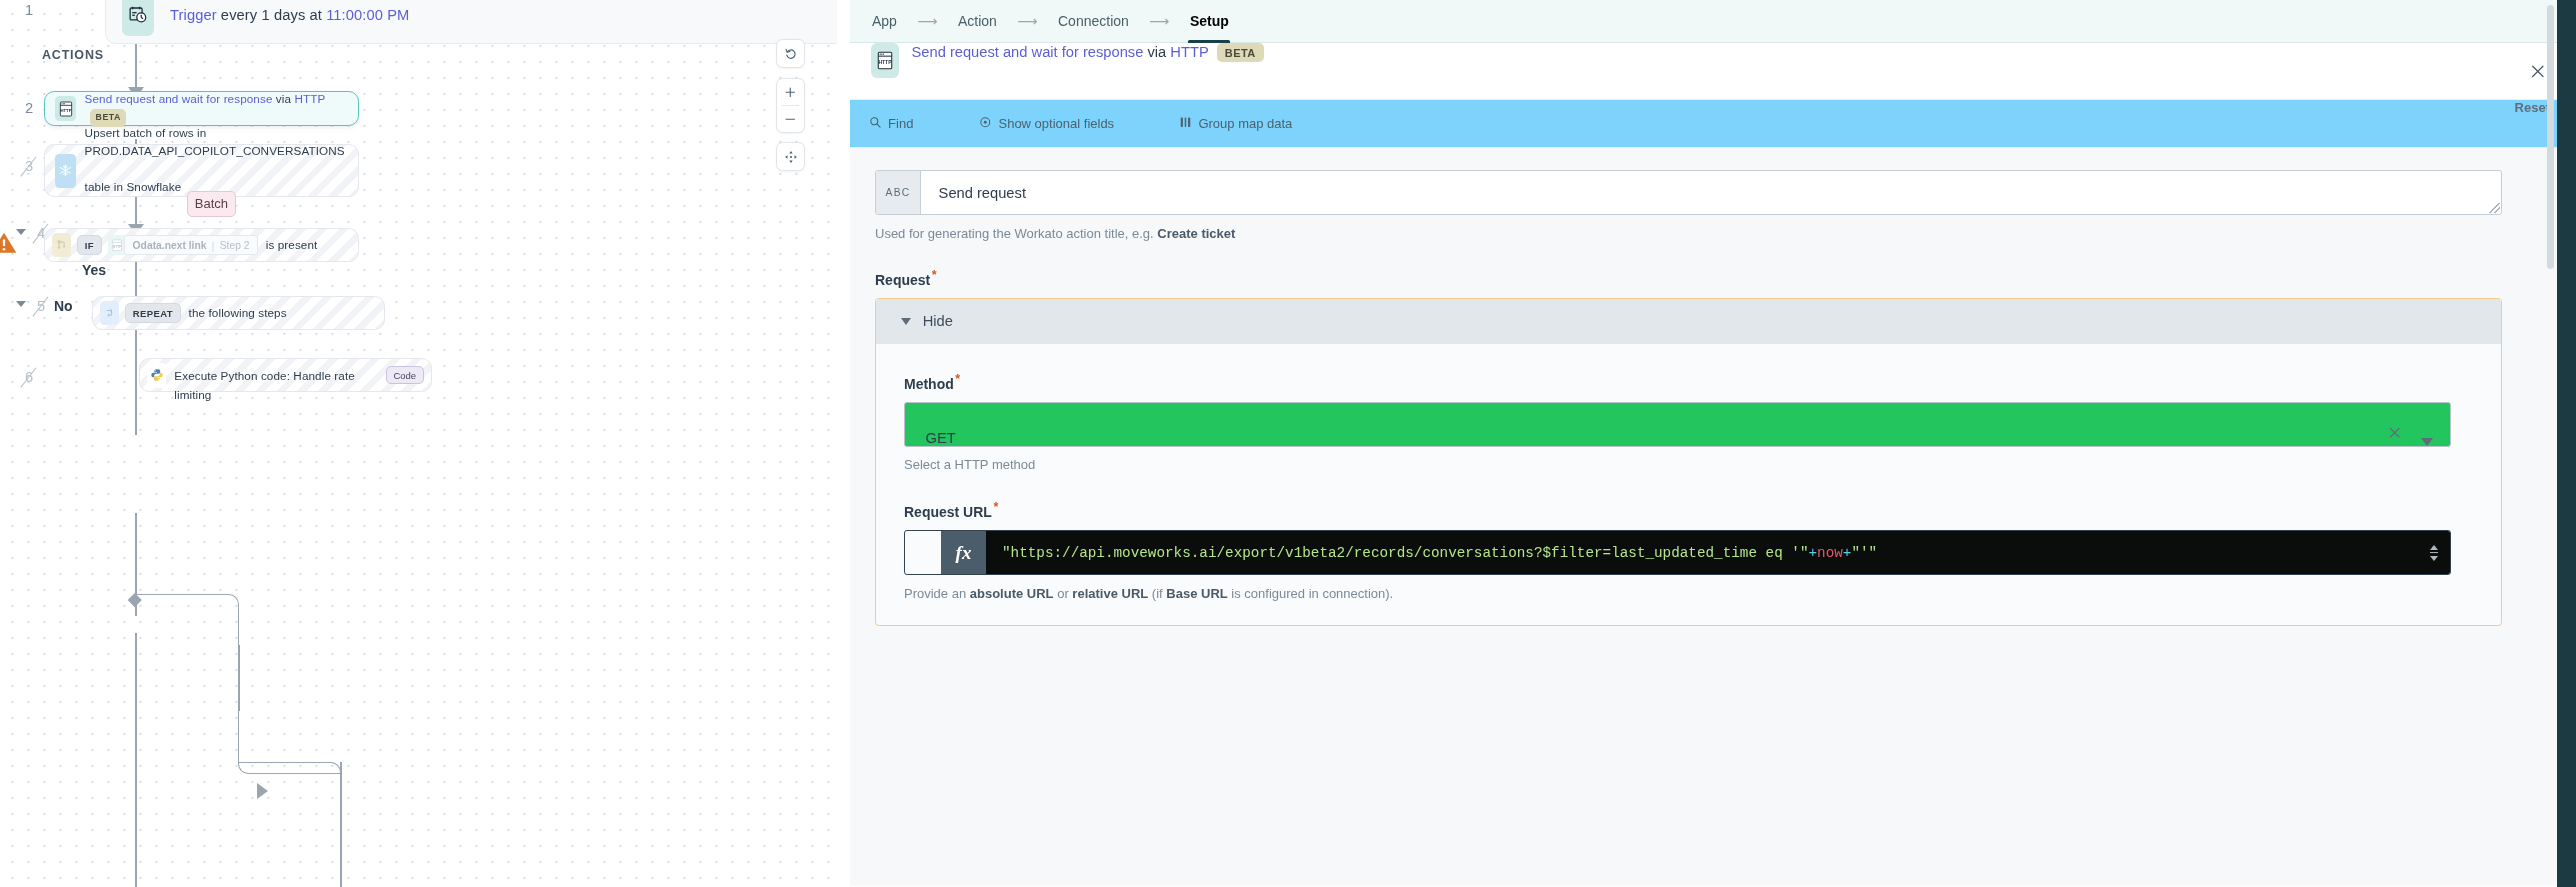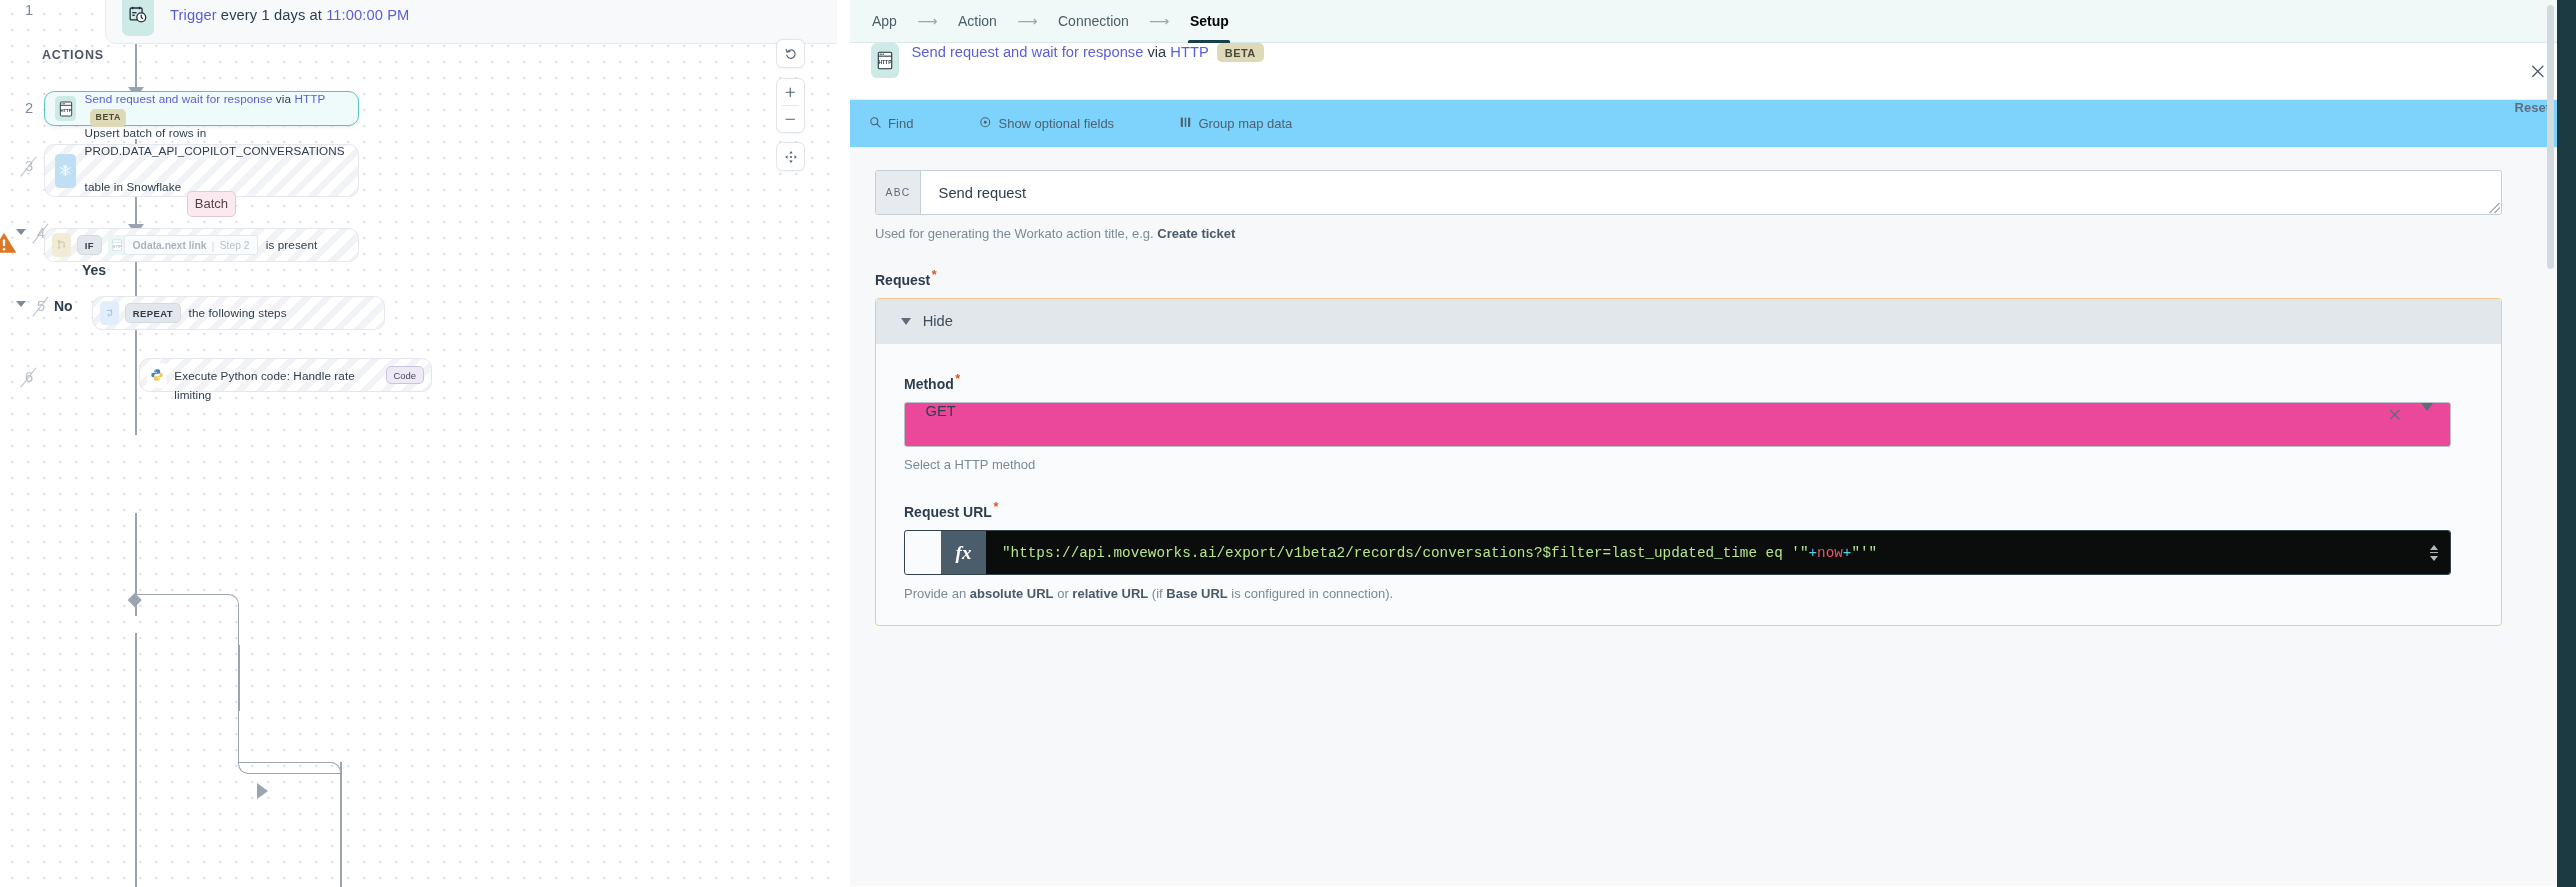--- a/index.html
+++ b/index.html
@@ -227,21 +227,21 @@
     padding-left:25px; gap:11.7px;
   }
   .caret-down {
     width:0;height:0;border-left:5.9px solid transparent;border-right:5.9px solid transparent;
     border-top:7.3px solid #5d6b7a;
   }
   .req-box-head span { font-size:14.7px; color:#3d4d5c; }
   .req-box-body { padding:28px 28px 22px 28px; }
 
   .select-row {
-    display:flex; align-items:flex-start; background:#ec4899;
+    display:flex; align-items:flex-end; background:#22c55e;
     border:0.7px solid #b9c2cb; border-radius:2.9px; height:45px;
     padding:0 13px 0 20.5px; position:relative;
   }
   .select-val { flex:1; font-size:14.7px; color:#2e3d4d; }
   .sel-x { width:25px;height:25px;display:flex;align-items:center;justify-content:center;color:#5d6b7a;}
   .sel-caret {
     width:0;height:0;border-left:6.6px solid transparent;border-right:6.6px solid transparent;
     border-top:8px solid #5d6b7a; margin-left:13px; margin-right:4.4px;
   }
 

